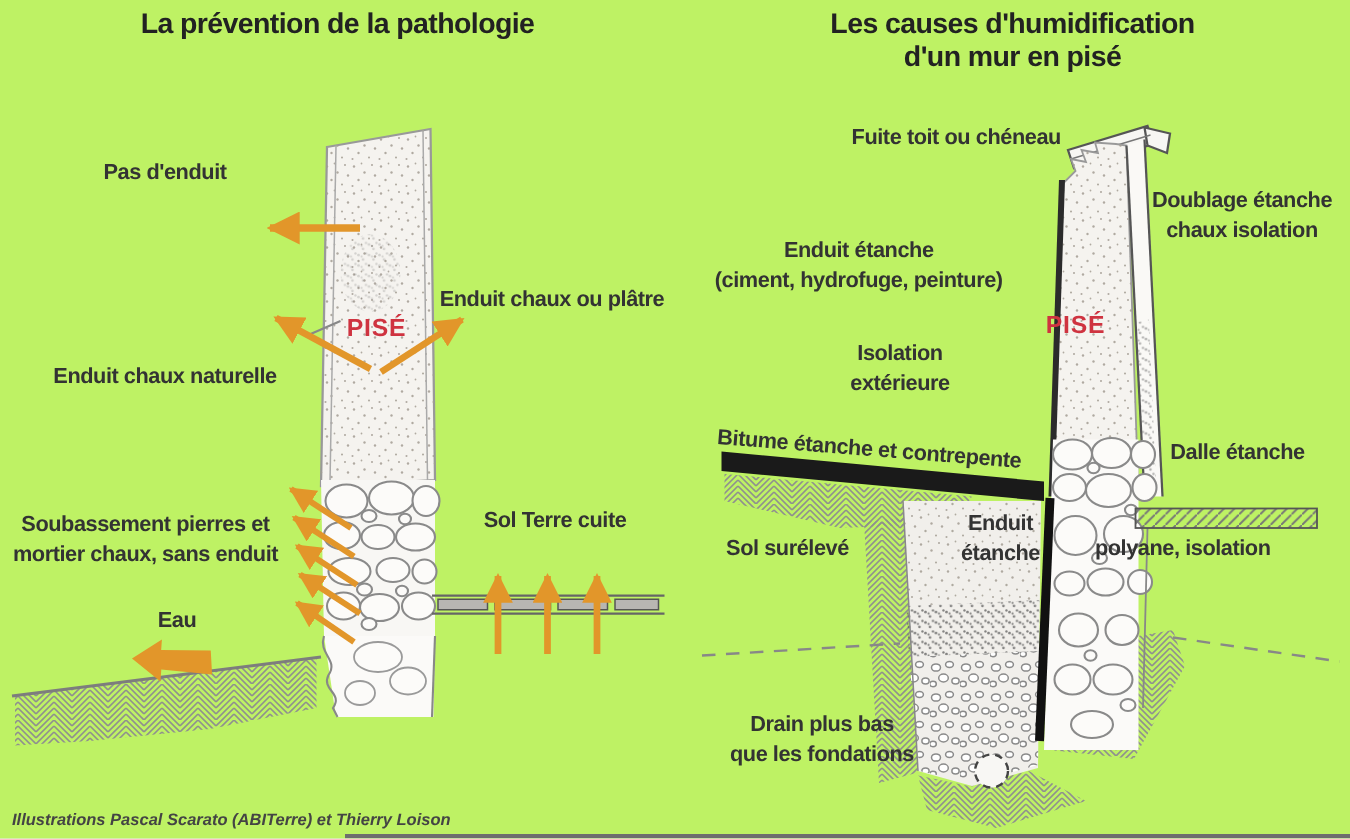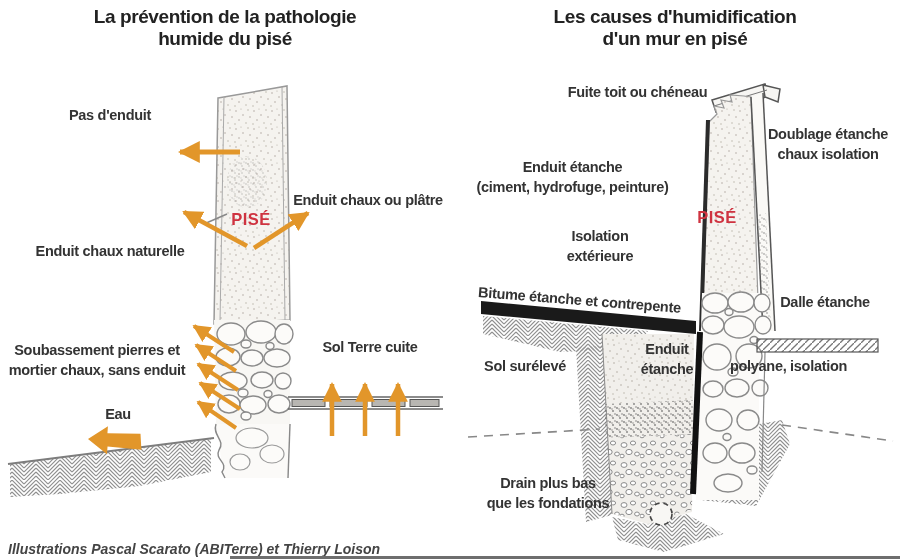--- a/index.html
+++ b/index.html
@@ -1,27 +1,27 @@
 <!DOCTYPE html>
 <html><head>
 <meta charset="utf-8">
 <style>
   html,body{margin:0;padding:0;background:#e8e8e8;}
-  #stage{position:relative;width:900px;height:559px;background:#ffffff;overflow:hidden;
+  #stage{position:relative;width:900px;height:559px;background:#bef264;overflow:hidden;
          font-family:"Liberation Sans", sans-serif;}
   svg{position:absolute;left:0;top:0;}
   .lbl{position:absolute;color:#333;font-weight:700;font-size:14.5px;letter-spacing:-0.3px;
        line-height:1.38;text-align:center;white-space:nowrap;}
   .lbl.left{text-align:center;}
   .title{position:absolute;top:6px;width:450px;text-align:center;color:#222;
          font-weight:700;font-size:19px;letter-spacing:-0.4px;line-height:1.18;}
   .pise{position:absolute;font-weight:800;font-size:16.5px;letter-spacing:0.5px;
         color:#cf3340;text-align:center;}
   .tilt{transform:rotate(4.5deg);transform-origin:left top;}
-  .credit{position:absolute;left:8px;top:541px;font-size:14px;font-style:italic;
+  .credit{position:absolute;left:8px;top:541px;font-size:11px;font-style:italic;
           font-weight:700;color:#444;letter-spacing:0;}
   .bbar{position:absolute;left:230px;top:556px;width:670px;height:3px;background:#6e6e6e;}
 </style>
 </head>
 <body>
 
 <div id="stage">
 
   <svg width="900" height="559" viewBox="0 0 900 559">
     <defs>
@@ -229,21 +229,20 @@
 
       <g stroke="#888" stroke-width="1.6" stroke-dasharray="9,7">
         <line x1="468" y1="437" x2="600" y2="429"></line>
         <line x1="782" y1="425" x2="893" y2="441"></line>
       </g>
     </g>
   </svg>
 
   <div class="title" style="left:0px;">
     <div>La prévention de la pathologie</div>
-    <div>humide du pisé</div>
   </div>
   <div class="title" style="left:450px;">
     <div>Les causes d'humidification</div>
     <div>d'un mur en pisé</div>
   </div>
 
   <div class="lbl" style="left:30px;top:105px;width:160px;">Pas d'enduit</div>
   <div class="lbl" style="left:288px;top:190px;width:160px;">Enduit chaux ou plâtre</div>
   <div class="lbl" style="left:30px;top:241px;width:160px;">Enduit chaux naturelle</div>
   <div class="lbl" style="left:2px;top:340px;width:190px;">

